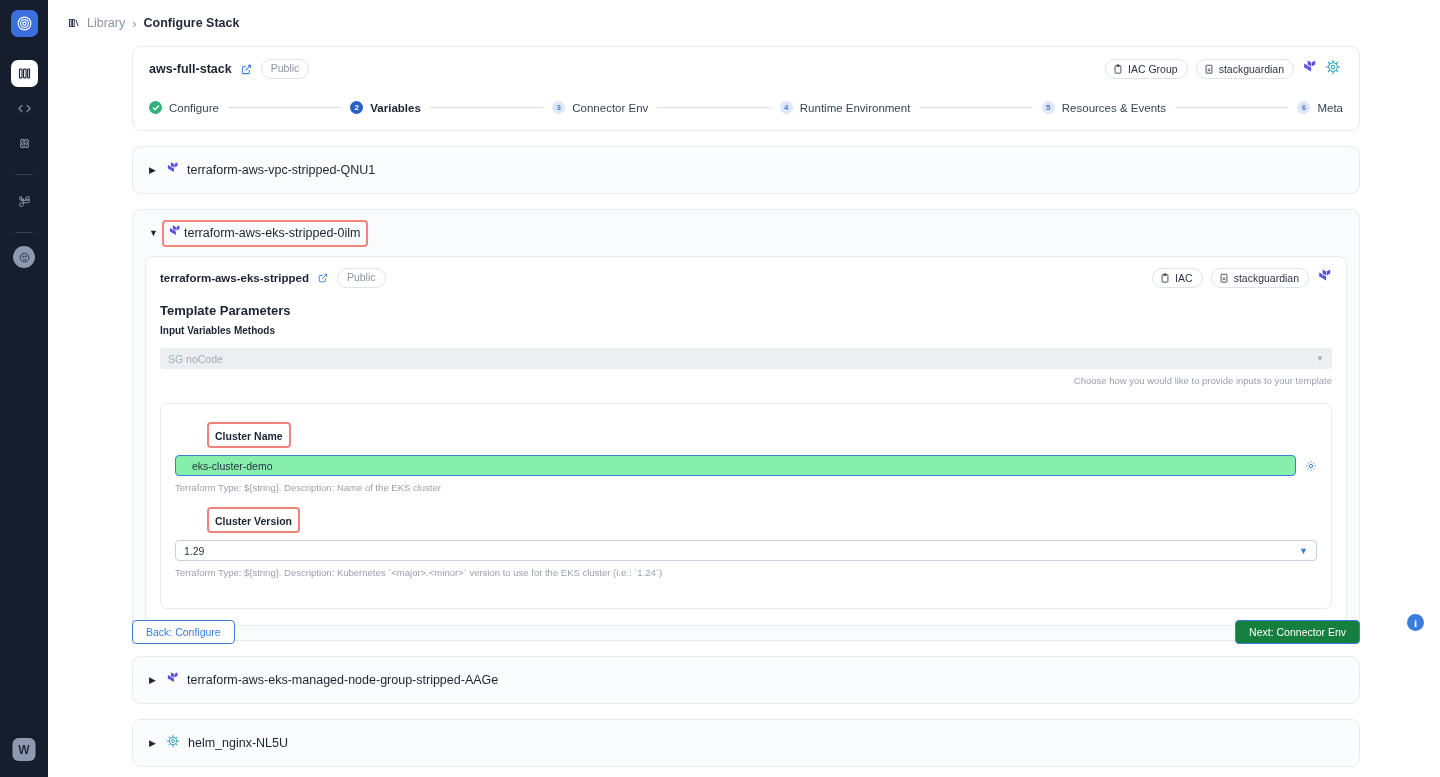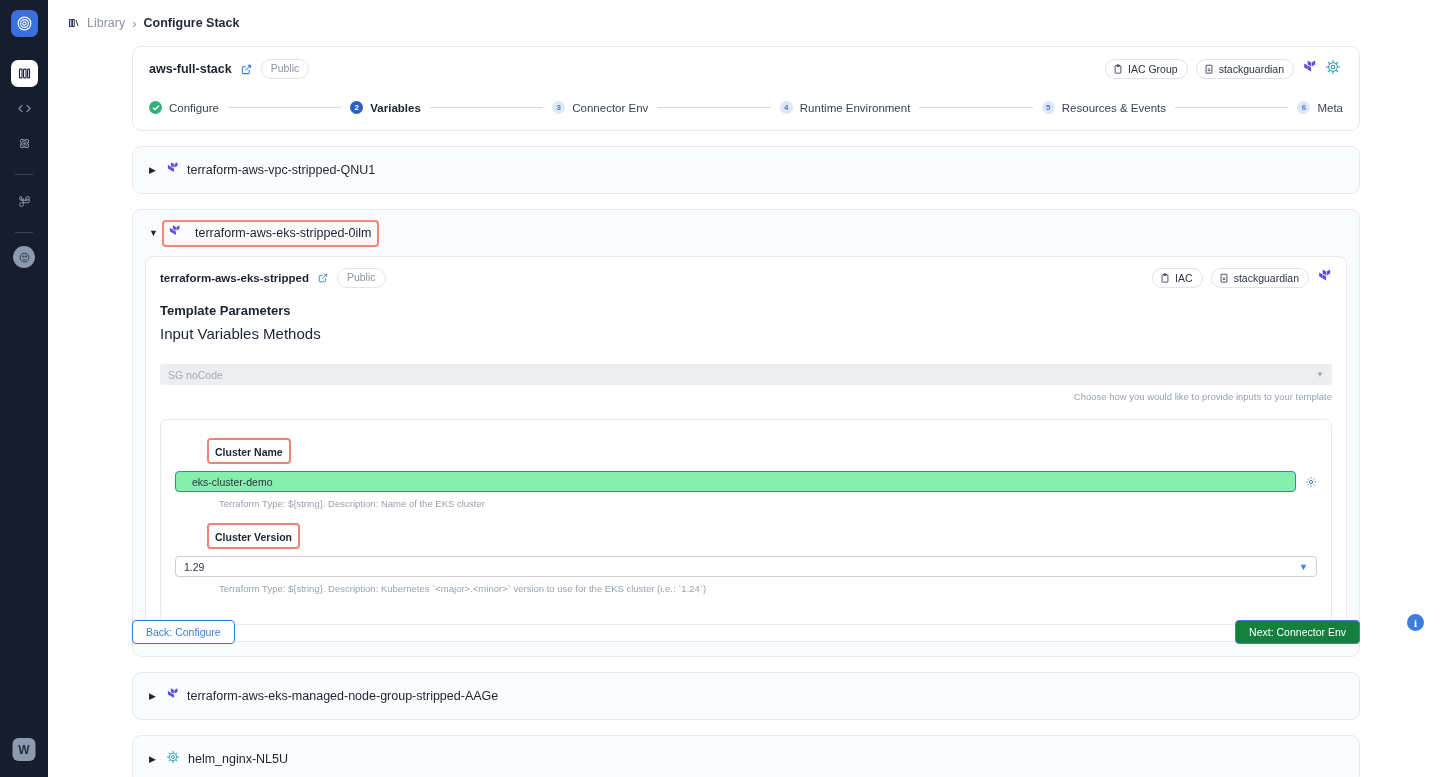--- a/index.html
+++ b/index.html
@@ -124,38 +124,38 @@
   .module-head {
     display: flex; align-items: center; gap: 8px;
     padding: 14px 16px;
     height: 46px;
   }
   .caret { color: #1c2533; font-size: 9px; line-height: 1; width: 9px; }
   .module-name { font-size: 12.5px; color: #1b2433; }
   .hl-box {
     border: 2px solid #f2867d; border-radius: 4px;
     padding: 2px 6px 3px 4px;
-    display: flex; align-items: center; gap: 14px;
+    display: flex; align-items: center; gap: 3px;
     margin-left: -4px;
   }
 
   
   .inner-card {
     margin: 0 12px 14px 12px;
     border: 1px solid #e7eaef; border-radius: 8px;
     background: #fff;
   }
   .inner-head {
     display: flex; align-items: center; justify-content: space-between;
     padding: 14px 14px 14px 14px; height: 42px;
   }
   .inner-title { font-size: 11.5px; font-weight: bold; color: #1b2433; }
   .inner-body { padding: 4px 14px 16px 14px; }
   .section-title { font-size: 13px; font-weight: bold; color: #1b2433; margin-bottom: 7px; }
-  .field-label-sm { font-size: 15px; font-weight: normal; color: #1b2433; margin-bottom: 22px; }
+  .field-label-sm { font-size: 10px; font-weight: bold; color: #1b2433; margin-bottom: 12px; }
   .select-disabled {
     height: 21px; background: #eceef2; border-radius: 3px;
     display: flex; align-items: center; justify-content: space-between;
     padding: 0 8px; font-size: 10.5px; color: #a2a9b6;
   }
   .select-disabled .arrow { color: #a2a9b6; font-size: 8px; }
   .helper { font-size: 9.5px; color: #9aa1ae; margin-top: 6px; text-align: right; }
 
   .params-box {
     margin-top: 17px;
@@ -183,21 +183,21 @@
   .gear { color: #3b7ddd; display: flex; align-items: center; }
   .select-input {
     flex: 1 1 auto; height: 21px;
     border: 1px solid #c9d0da; border-radius: 4px;
     font-size: 10.5px; color: #2b3344;
     padding: 0 8px;
     display: flex; align-items: center; justify-content: space-between;
     background: #fff;
   }
   .select-input .arrow { color: #3b7ddd; font-size: 9px; }
-  .param-help { font-size: 9.5px; color: #9aa1ae; margin-top: 6px; margin-bottom: 14px; margin-left: 44px; }
+  .param-help { font-size: 9.5px; color: #9aa1ae; margin-top: 6px; margin-bottom: 14px; }
 
   
   .footer {
     position: absolute; left: 0; right: 0; bottom: 0;
     height: 30px;
     display: flex; align-items: center; justify-content: space-between;
     padding: 0 80px 0 84px;
   }
   .btn-outline {
     border: 1px solid #3b7ddd; border-radius: 4px;

